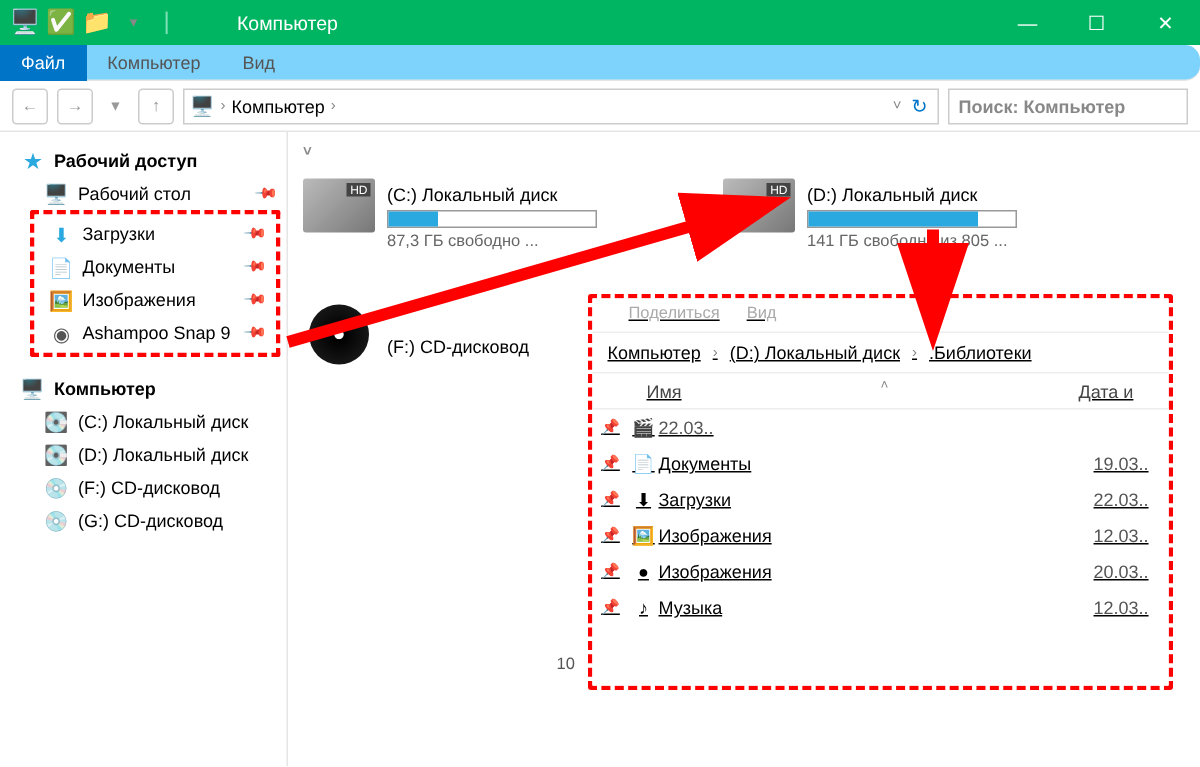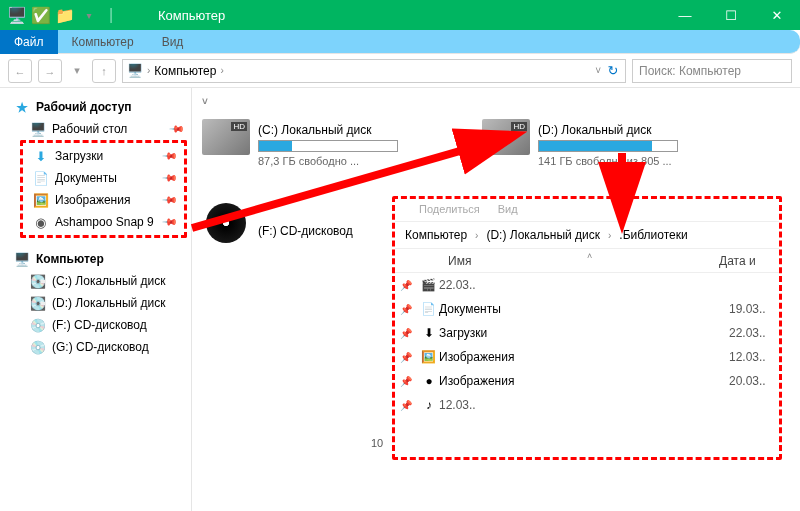--- a/index.html
+++ b/index.html
@@ -10,21 +10,21 @@
 .titlebar .title { margin-left: 36px; font-size: 13px; }
 .titlebar .win-controls { margin-left: auto; display: flex; height: 30px; }
 .titlebar .win-btn { width: 46px; height: 30px; display: flex; align-items: center; justify-content: center; color: #fff; font-size: 13px; }
 .ribbon { height: 24px; background: #7dd3fc; border-bottom: 1px solid #e5e5e5; display: flex; align-items: flex-start; border-radius: 10px; }
 .ribbon .file-tab { background: #0075c8; color: #fff; height: 24px; padding: 0 14px; font-size: 12px; display: flex; align-items: center; }
 .ribbon .tab { padding: 0 14px; font-size: 12px; color: #555; height: 24px; display: flex; align-items: center; }
 .addrbar { height: 34px; border-bottom: 1px solid #e5e5e5; display: flex; align-items: center; padding: 4px 8px; gap: 6px; }
 .nav-btn { width: 24px; height: 24px; border: 1px solid #ccc; border-radius: 3px; display: flex; align-items: center; justify-content: center; color: #999; font-size: 11px; }
 .nav-btn.small { width: 18px; border: none; }
 .crumb-wrap { flex: 1; height: 24px; border: 1px solid #ccc; display: flex; align-items: center; padding: 0 4px; gap: 4px; font-size: 12px; }
-.search-wrap { width: 160px; height: 24px; border: 1px solid #ccc; display: flex; align-items: center; padding: 0 6px; color: #888; font-size: 12px; }
+.search-wrap { width: 160px; height: 24px; border: 1px solid #ccc; display: flex; align-items: center; padding: 0 6px; color: #888; font-size: 12px; font-weight: bold; }
 .main { display: flex; height: calc(511px - 30px - 24px - 34px); }
 .sidebar { width: 192px; border-right: 1px solid #e5e5e5; padding: 8px 0 0 8px; }
 .side-item { height: 22px; display: flex; align-items: center; font-size: 12px; gap: 6px; padding-left: 6px; position: relative; }
 .side-item.top { font-weight: 600; }
 .side-item.sub { padding-left: 22px; }
 .pin { position: absolute; right: 8px; color: #888; font-size: 10px; transform: rotate(45deg); }
 .side-sep { height: 10px; }
 .icon-sm { width: 16px; height: 16px; display: inline-flex; align-items: center; justify-content: center; font-size: 13px; }
 .dashed-red { border: 3px dashed #ff0000; border-radius: 2px; }
 .quickbox { margin-left: 12px; margin-right: 4px; padding: 2px 0; }
@@ -36,26 +36,26 @@
 .drive-info { flex: 1; display: flex; flex-direction: column; justify-content: center; gap: 3px; font-size: 12px; }
 .drive-name { color: #000; }
 .drive-bar { width: 140px; height: 12px; border: 1px solid #999; position: relative; background: #fff; }
 .drive-bar-fill { position: absolute; left: 0; top: 0; bottom: 0; background: #2aa8e0; }
 .drive-free { color: #666; font-size: 11px; }
 .hd-ic { width: 48px; height: 36px; background: linear-gradient(135deg,#bbb,#777); border-radius: 2px; position: relative; }
 .hd-ic::after { content:"HD"; position:absolute; right:3px; top:3px; font-size:8px; color:#fff; background:#444; padding:0 2px; }
 .cd-ic { width: 40px; height: 40px; border-radius: 50%; background: radial-gradient(circle,#fff 12%,#666 14%,#ddd 16%,#aaa 100%); }
 .cd-ic.black { background: radial-gradient(circle,#fff 10%,#000 12%,#222 100%); }
 .folderview { position: absolute; left: 200px; top: 108px; width: 390px; height: 264px; background: #fff; }
-.folderview-inner { width: 100%; height: 100%; background: #fff; padding: 4px 0 0 0; }
+.folderview-inner { width: 100%; height: 100%; background: #fff; padding: 4px 0 0 0; text-decoration: underline; }
 .fv-tabs { height: 18px; display: flex; gap: 18px; padding-left: 24px; font-size: 11px; color: #aaa; }
 .fv-crumb { height: 28px; border-top: 1px solid #eee; border-bottom: 1px solid #eee; display: flex; align-items: center; gap: 8px; font-size: 12px; padding: 0 10px; }
 .fv-crumb .sep { color: #888; font-size: 10px; }
 .fv-head { display: flex; height: 24px; align-items: center; font-size: 12px; color: #444; border-bottom: 1px solid #eee; position: relative; }
-.fv-head .col-name { padding-left: 53px; flex: 1; }
+.fv-head .col-name { padding-left: 36px; flex: 1; }
 .fv-head .col-date { width: 60px; }
 .fv-head .sort { position: absolute; left: 50%; top: 2px; font-size: 9px; color: #888; }
 .fv-row { display: flex; height: 24px; align-items: center; font-size: 12px; }
 .fv-row .pin-col { width: 24px; text-align: center; color: #888; font-size: 10px; }
 .fv-row .ic-col { width: 20px; display: flex; align-items: center; justify-content: center; }
 .fv-row .name-col { flex: 1; }
 .fv-row .date-col { width: 50px; color: #555; }
 .fv-bottom { position: absolute; left: -24px; bottom: 8px; font-size: 11px; color: #555; }
 svg.arrow { position: absolute; pointer-events: none; }
 .chev { color: #888; font-size: 10px; }
@@ -260,20 +260,21 @@
             </div>
             <div class="fv-row">
               <span class="pin-col">📌</span>
               <span class="ic-col">●</span>
               <span class="name-col">Изображения</span>
               <span class="date-col">20.03..</span>
             </div>
             <div class="fv-row">
               <span class="pin-col">📌</span>
               <span class="ic-col">♪</span>
+              <span class="name-col">Музыка</span>
               <span class="date-col">12.03..</span>
             </div>
           </div>
         <div class="fv-bottom">10</div>
       </div>
     </div>
 
     <svg class="arrow" style="left:-10px; top:30px;" width="350" height="120">
       <defs>
           <marker id="ah1" markerWidth="10" markerHeight="10" refX="7" refY="3" orient="auto">

